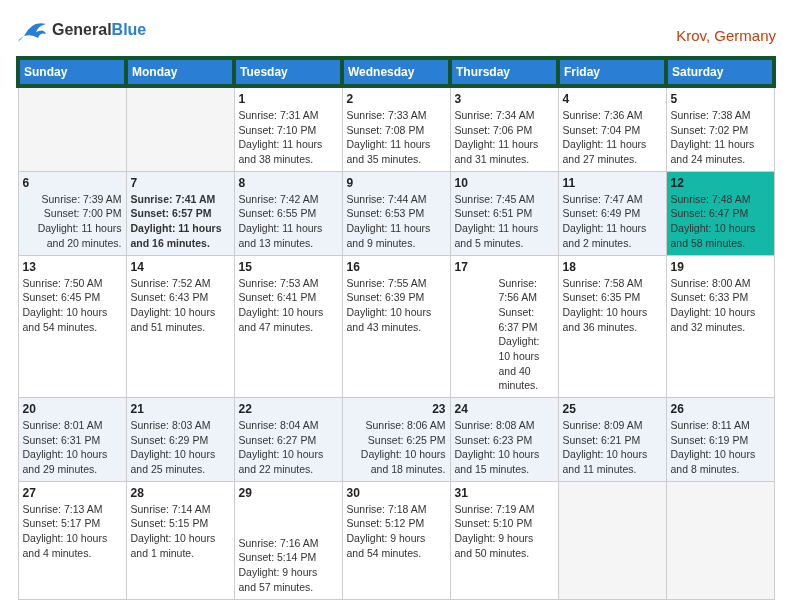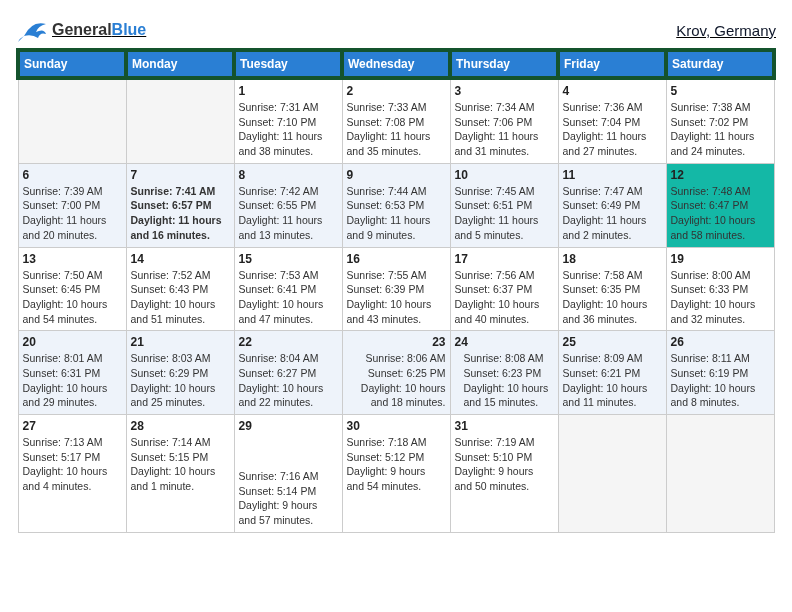--- a/index.html
+++ b/index.html
@@ -6,44 +6,43 @@
     body {
       font-family: Arial, sans-serif;
       background: #fff;
       width: 792px;
       min-height: 612px;
       padding: 16px;
     }
     .header {
       display: flex;
       justify-content: space-between;
-      align-items: center;
-      margin-bottom: 4px;
-      text-decoration: underline;
+      align-items: flex-end;
+      margin-bottom: 12px;
     }
     .logo {
       display: flex;
       align-items: center;
       gap: 4px;
     }
     .logo-bird {
       width: 32px;
       height: 28px;
     }
     .title-block {
       text-align: right;
     }
     .month-title {
       font-size: 36px;
       font-weight: normal;
       color: #222;
     }
     .location {
       font-size: 15px;
-      color: #0f172a;
+      color: #c2410c;
     }
     .calendar {
       width: 100%;
       border-collapse: collapse;
       font-size: 11px;
     }
     .calendar th {
       background: #2a7fd4;
       color: #fff;
       padding: 5px 4px;
@@ -147,21 +146,21 @@
           <div class="day-num">5</div>
           <div class="day-info" style="white-space: pre-line;">Sunrise: 7:38 AM
 Sunset: 7:02 PM
 Daylight: 11 hours
 and 24 minutes.</div>
         </td>
       </tr>
       <tr style="background: rgb(238, 243, 250);">
         <td style="background: rgb(238, 243, 250);">
           <div class="day-num">6</div>
-          <div class="day-info" style="white-space: pre-line;">Sunrise: 7:39 AM
+          <div class="day-info" style="white-space: pre-line; text-align: right;">Sunrise: 7:39 AM
 Sunset: 7:00 PM
 Daylight: 11 hours
 and 20 minutes.</div>
         </td>
         <td style="background: rgb(238, 243, 250);">
           <div class="day-num">7</div>
           <div class="day-info" style="white-space: pre-line; font-weight: bold;">Sunrise: 7:41 AM
 Sunset: 6:57 PM
 Daylight: 11 hours
 and 16 minutes.</div>
@@ -226,21 +225,21 @@
         </td>
         <td>
           <div class="day-num">16</div>
           <div class="day-info" style="white-space: pre-line;">Sunrise: 7:55 AM
 Sunset: 6:39 PM
 Daylight: 10 hours
 and 43 minutes.</div>
         </td>
         <td>
           <div class="day-num">17</div>
-          <div class="day-info" style="white-space: pre-line;">Sunrise: 7:56 AM
+          <div class="day-info" style="white-space: pre-line; margin-left: 44px;">Sunrise: 7:56 AM
 Sunset: 6:37 PM
 Daylight: 10 hours
 and 40 minutes.</div>
         </td>
         <td>
           <div class="day-num">18</div>
           <div class="day-info" style="white-space: pre-line;">Sunrise: 7:58 AM
 Sunset: 6:35 PM
 Daylight: 10 hours
 and 36 minutes.</div>
@@ -277,21 +276,21 @@
         </td>
         <td style="background: rgb(238, 243, 250); text-align: right;">
           <div class="day-num">23</div>
           <div class="day-info" style="white-space: pre-line;">Sunrise: 8:06 AM
 Sunset: 6:25 PM
 Daylight: 10 hours
 and 18 minutes.</div>
         </td>
         <td style="background: rgb(238, 243, 250);">
           <div class="day-num">24</div>
-          <div class="day-info" style="white-space: pre-line; margin-left: 9px;">Sunrise: 8:08 AM
+          <div class="day-info" style="white-space: pre-line;">Sunrise: 8:08 AM
 Sunset: 6:23 PM
 Daylight: 10 hours
 and 15 minutes.</div>
         </td>
         <td style="background: rgb(238, 243, 250);">
           <div class="day-num">25</div>
           <div class="day-info" style="white-space: pre-line;">Sunrise: 8:09 AM
 Sunset: 6:21 PM
 Daylight: 10 hours
 and 11 minutes.</div>

